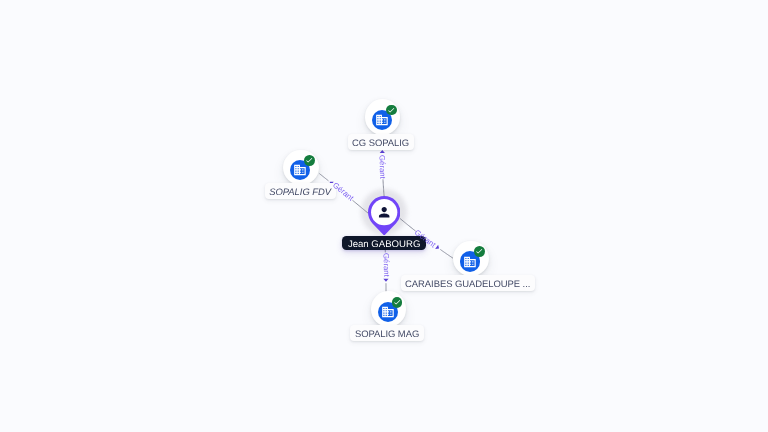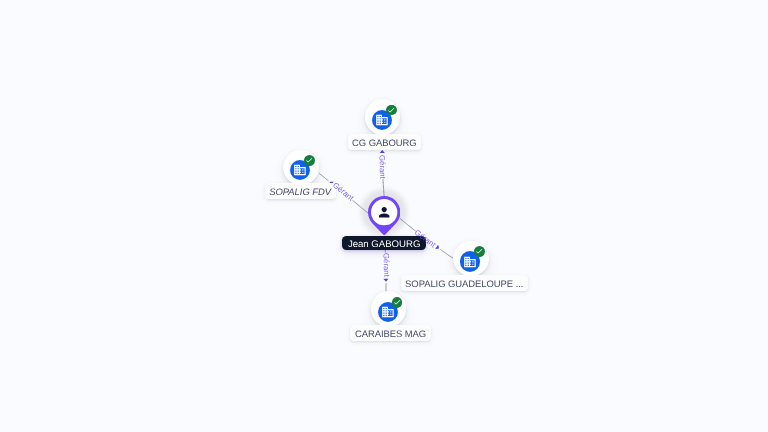--- a/index.html
+++ b/index.html
@@ -69,21 +69,21 @@
 <div class="co" style="left: 364.7px; top: 99.2px;">
       <div class="disc"><span><svg viewBox="0 0 24 24" xmlns="http://www.w3.org/2000/svg">
             <path fill="#ffffff" d="M12 7V3H2v18h20V7H12zM6 19H4v-2h2v2zm0-4H4v-2h2v2zm0-4H4V9h2v2zm0-4H4V5h2v2zm4 12H8v-2h2v2zm0-4H8v-2h2v2zm0-4H8V9h2v2zm0-4H8V5h2v2zm10 12h-8v-2h2v-2h-2v-2h2v-2h-2V9h8v10zm-2-8h-2v2h2v-2zm0 4h-2v2h2v-2z"></path>
           </svg></span></div>
       <span class="badge">
         <svg viewBox="0 0 24 24" xmlns="http://www.w3.org/2000/svg">
           <path fill="#ffffff" d="M9 16.2 4.8 12l-1.4 1.4L9 19 21 7l-1.4-1.4z"></path>
         </svg>
       </span>
     </div>
-    <div class="lbl" style="left: 347.5px; top: 133.6px;">CG GABOURG</div>
+    <div class="lbl" style="left: 347.5px; top: 133.6px;">CG SOPALIG</div>
     <div class="co" style="left: 283.2px; top: 149.5px;">
       <div class="disc"><span><svg viewBox="0 0 24 24" xmlns="http://www.w3.org/2000/svg">
             <path fill="#ffffff" d="M12 7V3H2v18h20V7H12zM6 19H4v-2h2v2zm0-4H4v-2h2v2zm0-4H4V9h2v2zm0-4H4V5h2v2zm4 12H8v-2h2v2zm0-4H8v-2h2v2zm0-4H8V9h2v2zm0-4H8V5h2v2zm10 12h-8v-2h2v-2h-2v-2h2v-2h-2V9h8v10zm-2-8h-2v2h2v-2zm0 4h-2v2h2v-2z"></path>
           </svg></span></div>
       <span class="badge">
         <svg viewBox="0 0 24 24" xmlns="http://www.w3.org/2000/svg">
           <path fill="#ffffff" d="M9 16.2 4.8 12l-1.4 1.4L9 19 21 7l-1.4-1.4z"></path>
         </svg>
       </span>
     </div>
@@ -91,32 +91,32 @@
     <div class="co" style="left: 453px; top: 240.8px;">
       <div class="disc"><span><svg viewBox="0 0 24 24" xmlns="http://www.w3.org/2000/svg">
             <path fill="#ffffff" d="M12 7V3H2v18h20V7H12zM6 19H4v-2h2v2zm0-4H4v-2h2v2zm0-4H4V9h2v2zm0-4H4V5h2v2zm4 12H8v-2h2v2zm0-4H8v-2h2v2zm0-4H8V9h2v2zm0-4H8V5h2v2zm10 12h-8v-2h2v-2h-2v-2h2v-2h-2V9h8v10zm-2-8h-2v2h2v-2zm0 4h-2v2h2v-2z"></path>
           </svg></span></div>
       <span class="badge">
         <svg viewBox="0 0 24 24" xmlns="http://www.w3.org/2000/svg">
           <path fill="#ffffff" d="M9 16.2 4.8 12l-1.4 1.4L9 19 21 7l-1.4-1.4z"></path>
         </svg>
       </span>
     </div>
-    <div class="lbl" style="left: 400.5px; top: 275.2px;">SOPALIG GUADELOUPE ...</div>
+    <div class="lbl" style="left: 400.5px; top: 275.2px;">CARAIBES GUADELOUPE ...</div>
     <div class="co" style="left: 370.6px; top: 291.4px;">
       <div class="disc"><span><svg viewBox="0 0 24 24" xmlns="http://www.w3.org/2000/svg">
             <path fill="#ffffff" d="M12 7V3H2v18h20V7H12zM6 19H4v-2h2v2zm0-4H4v-2h2v2zm0-4H4V9h2v2zm0-4H4V5h2v2zm4 12H8v-2h2v2zm0-4H8v-2h2v2zm0-4H8V9h2v2zm0-4H8V5h2v2zm10 12h-8v-2h2v-2h-2v-2h2v-2h-2V9h8v10zm-2-8h-2v2h2v-2zm0 4h-2v2h2v-2z"></path>
           </svg></span></div>
       <span class="badge">
         <svg viewBox="0 0 24 24" xmlns="http://www.w3.org/2000/svg">
           <path fill="#ffffff" d="M9 16.2 4.8 12l-1.4 1.4L9 19 21 7l-1.4-1.4z"></path>
         </svg>
       </span>
     </div>
-    <div class="lbl" style="left: 350.3px; top: 325.2px;">CARAIBES MAG</div>
+    <div class="lbl" style="left: 350.3px; top: 325.2px;">SOPALIG MAG</div>
     <div class="pin" style="left: 367.8px; top: 195.8px;">
       <svg width="32.4" height="39.6" viewBox="0 0 32.4 39.6" xmlns="http://www.w3.org/2000/svg">
         <path fill="#7245f8" d="M4.51 27.415 A16.2 16.2 0 1 1 27.89 27.415 L16.2 39.6 Z"></path>
         <circle cx="16.2" cy="16.2" r="13.15" fill="#ffffff"></circle>
         <g transform="translate(8.324,8.324) scale(0.6563)">
           <path fill="#111538" d="M12 12c2.21 0 4-1.79 4-4s-1.79-4-4-4-4 1.79-4 4 1.79 4 4 4zm0 2c-2.67 0-8 1.34-8 4v2h16v-2c0-2.66-5.33-4-8-4z"></path>
         </g>
       </svg>
     </div>
     <div class="lbl main" style="left: 341.9px; top: 235.8px;">Jean GABOURG</div>

